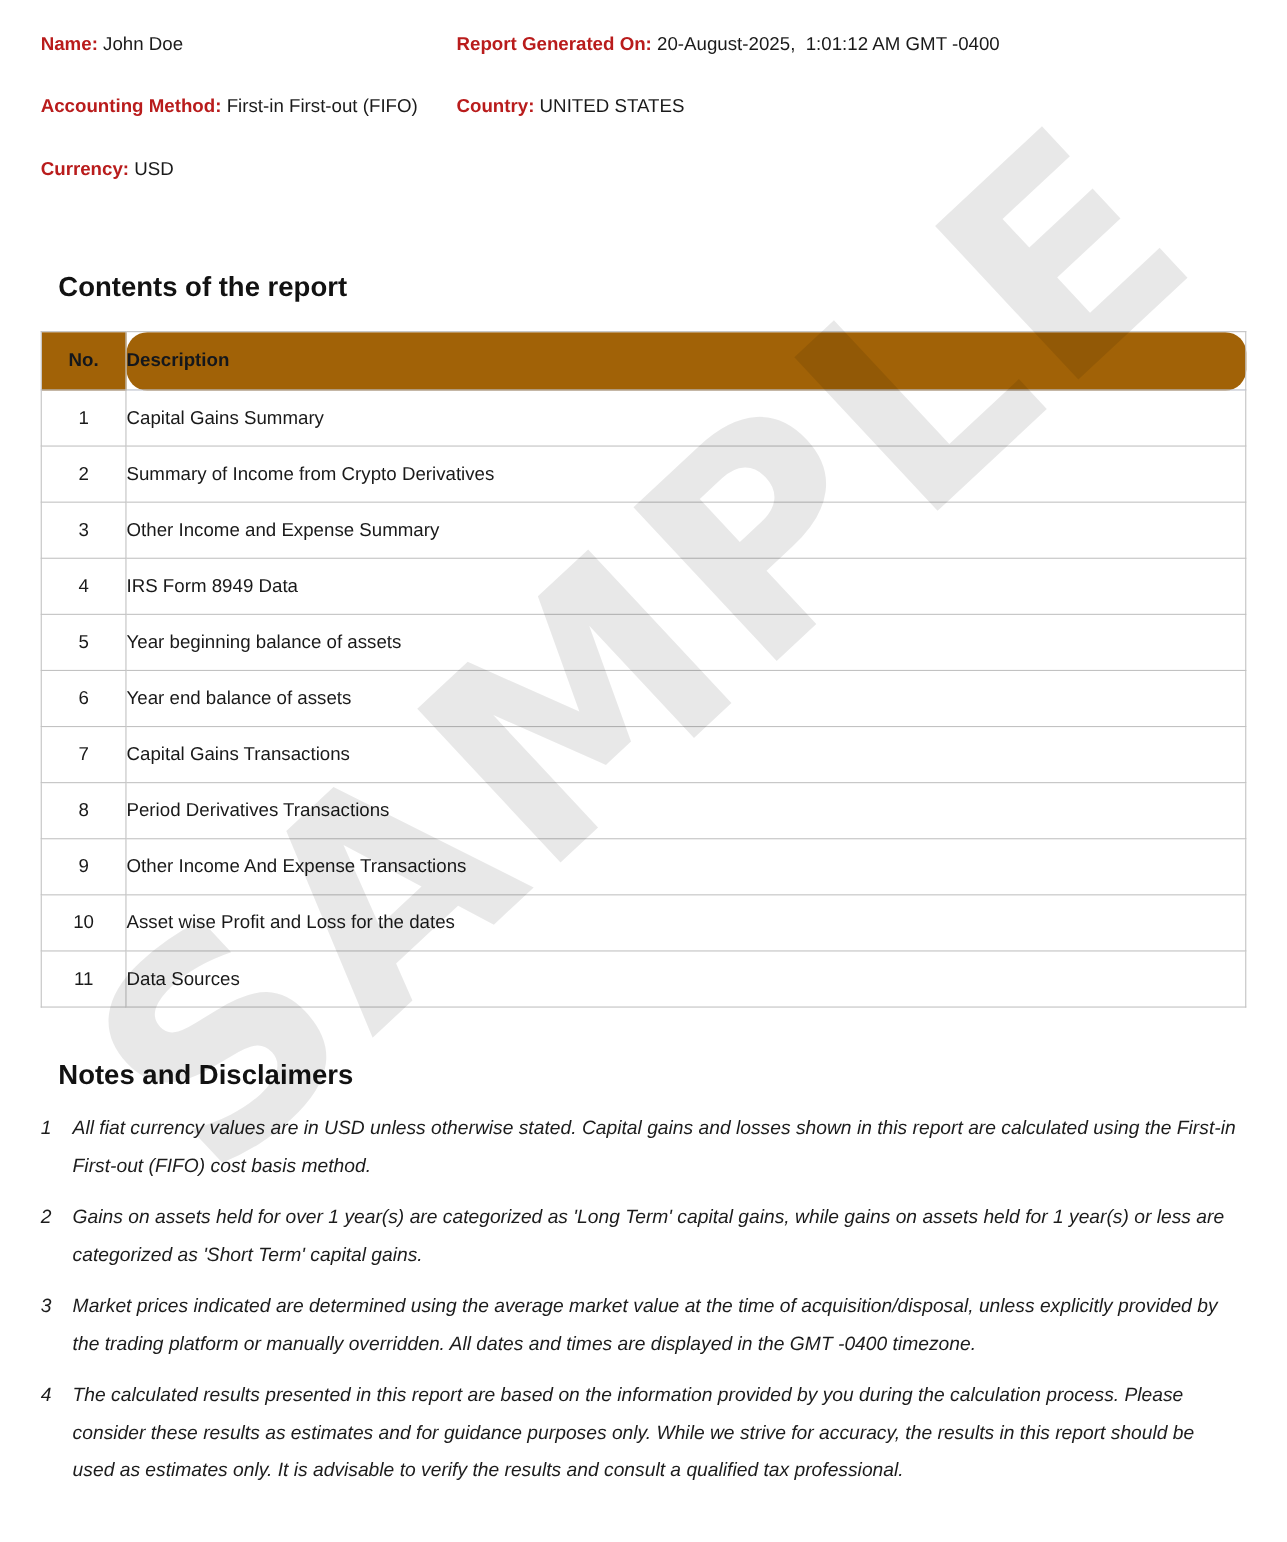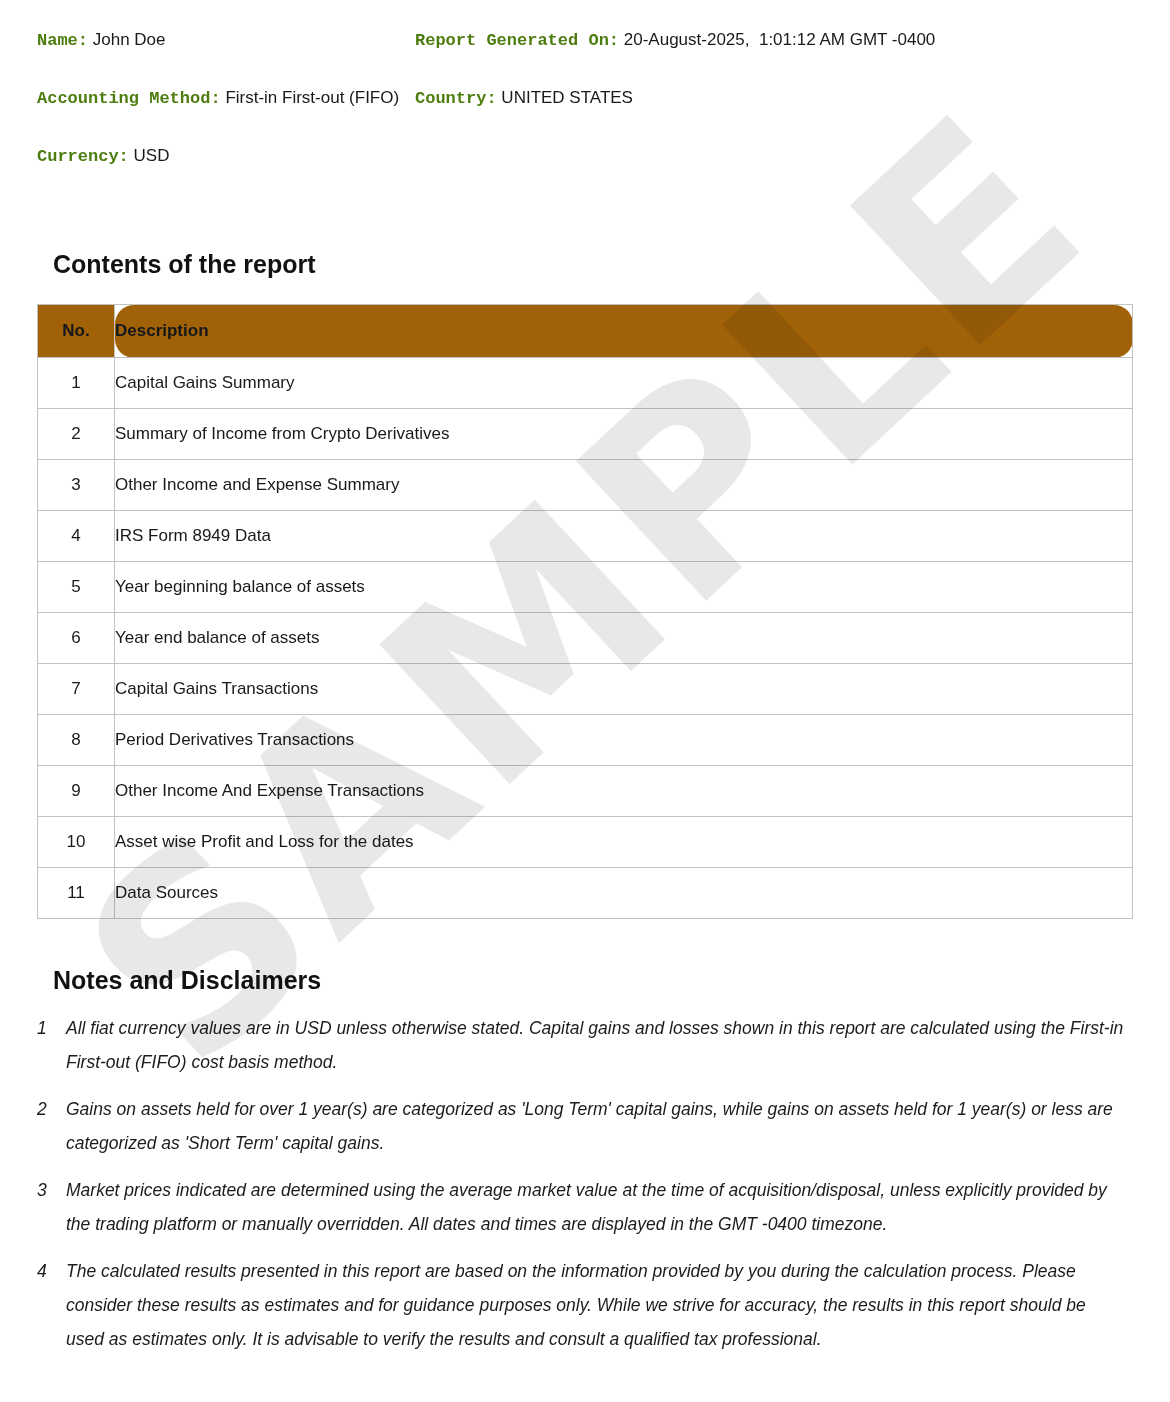--- a/index.html
+++ b/index.html
@@ -6,21 +6,21 @@
   body{
     width:1170px;height:1402px;position:relative;overflow:hidden;
     font-family:"Liberation Sans",sans-serif;color:#1a1a1a;
   }
   .page{position:relative;width:1170px;height:1402px;}
   .content{position:relative;padding:30px 37px 0 37px;z-index:1;}
 
   
   .meta{display:grid;grid-template-columns:378px 1fr;row-gap:37px;
         font-size:17px;line-height:20px;}
-  .meta-cell .label{font-weight:700;color:#4d7c0f;font-family:Liberation Mono, monospace;}
+  .meta-cell .label{font-weight:700;color:#b91c1c;}
   .meta-cell .value{white-space:pre-wrap;text-align:right;}
 
   
   .section-title{font-size:25px;font-weight:700;color:#121212;margin:16px;line-height:30px;}
   .contents-title{margin-top:82px;}
   .notes-title{margin-top:46px;}
 
   
   table.toc{border-collapse:collapse;width:1096px;margin-top:25px;font-size:17px;}
   table.toc th,table.toc td{border:1px solid #c2c2c2;padding:0;}

